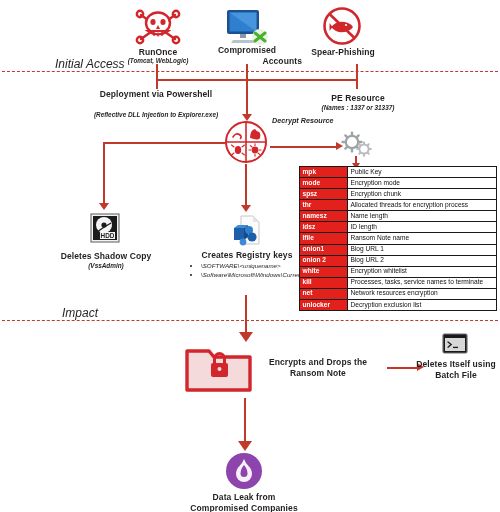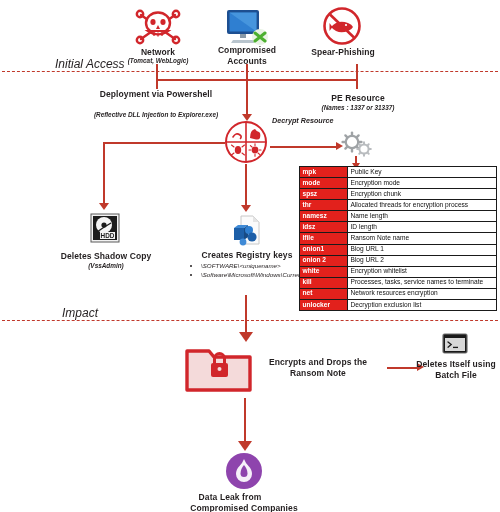--- a/index.html
+++ b/index.html
@@ -49,36 +49,36 @@
       <ellipse cx="25" cy="16" rx="2.6" ry="3" fill="#d1262b"></ellipse>
       <ellipse cx="35" cy="16" rx="2.6" ry="3" fill="#d1262b"></ellipse>
       <path d="M30 19 l-2 4 h4 z" fill="#d1262b"></path>
       <g stroke="#d1262b" stroke-width="1.3">
         <line x1="26" y1="26" x2="26" y2="30"></line>
         <line x1="30" y1="26.5" x2="30" y2="30.5"></line>
         <line x1="34" y1="26" x2="34" y2="30"></line>
       </g>
     </svg>
   </div>
-  <div class="abs ctr lbl" style="left:118px;top:47px;width:80px;">Network</div>
+  <div class="abs ctr lbl" style="left:118px;top:47px;width:80px;">RunOnce</div>
   <div class="abs ctr sub" style="left:113px;top:57px;width:90px;">(Tomcat, WebLogic)</div>
 
   <div class="abs" style="left:219px;top:6px;width:56px;height:42px;">
     <svg width="56" height="42" viewBox="0 0 56 42">
       <rect x="8" y="4" width="32" height="24" rx="2" fill="#1d4f91"></rect>
       <rect x="10.5" y="6.5" width="27" height="19" fill="#2f7fd1"></rect>
       <path d="M10.5 6.5 L37.5 6.5 L37.5 25.5 Z" fill="#5aa7e8" opacity="0.55"></path>
       <rect x="21" y="28" width="6" height="4" fill="#8a9aa8"></rect>
       <path d="M14 34 h20 l2 3 h-24 z" fill="#b8c4cd"></path>
       <circle cx="41" cy="31" r="8" fill="#e9f3e4"></circle>
       <path d="M36 27 l10 8 M46 27 l-10 8" stroke="#4caf2f" stroke-width="3" stroke-linecap="round"></path>
     </svg>
   </div>
   <div class="abs ctr lbl" style="left:202px;top:45px;width:90px;">Compromised</div>
-  <div class="abs ctr lbl" style="left:202px;top:56px;width:90px;">Accounts</div>
+  <div class="abs ctr lbl" style="left:212px;top:56px;width:90px;text-align:right;">Accounts</div>
 
   <div class="abs" style="left:318px;top:6px;width:48px;height:42px;">
     <svg width="48" height="42" viewBox="0 0 48 42">
       <circle cx="24" cy="20" r="17.5" fill="#ffffff" stroke="#d1262b" stroke-width="2.6"></circle>
       <path d="M13 21 q7 -8 17 -4 q4 1.6 5 4 q-1 2.4 -5 4 q-10 4 -17 -4 z" fill="#d1262b"></path>
       <path d="M11.5 17 l3 4 l-3 4 z" fill="#d1262b"></path>
       <circle cx="28" cy="19" r="1.1" fill="#ffffff"></circle>
       <line x1="12" y1="8.5" x2="36" y2="31.5" stroke="#d1262b" stroke-width="2.6"></line>
     </svg>
   </div>
@@ -301,16 +301,16 @@
   <div class="abs vline" style="left:244px;top:398px;height:44px;"></div>
   <div class="abs arrow-dn-big" style="left:238px;top:441px;"></div>
 
   <div class="abs" style="left:225px;top:452px;width:38px;height:38px;">
     <svg width="38" height="38" viewBox="0 0 38 38">
       <circle cx="19" cy="19" r="18" fill="#8e44ad"></circle>
       <path d="M19 7 q1.5 4 4.5 7 q3.5 3.6 3.5 8 a8 8 0 0 1 -16 0 q0 -4.4 3.5 -8 q3 -3 4.5 -7 z" fill="#ffffff" opacity="0.92"></path>
       <path d="M19 13 q3.5 4 3.5 8.5 a3.5 3.5 0 0 1 -7 0 q0 -4.5 3.5 -8.5 z" fill="#8e44ad"></path>
     </svg>
   </div>
-  <div class="abs ctr lbl" style="left:170px;top:492px;width:120px;">Data Leak from</div>
+  <div class="abs ctr lbl" style="left:184px;top:492px;width:120px;">Data Leak from</div>
   <div class="abs ctr lbl" style="left:174px;top:503px;width:140px;">Compromised Companies</div>
 
 </div>
 
 </body></html>

